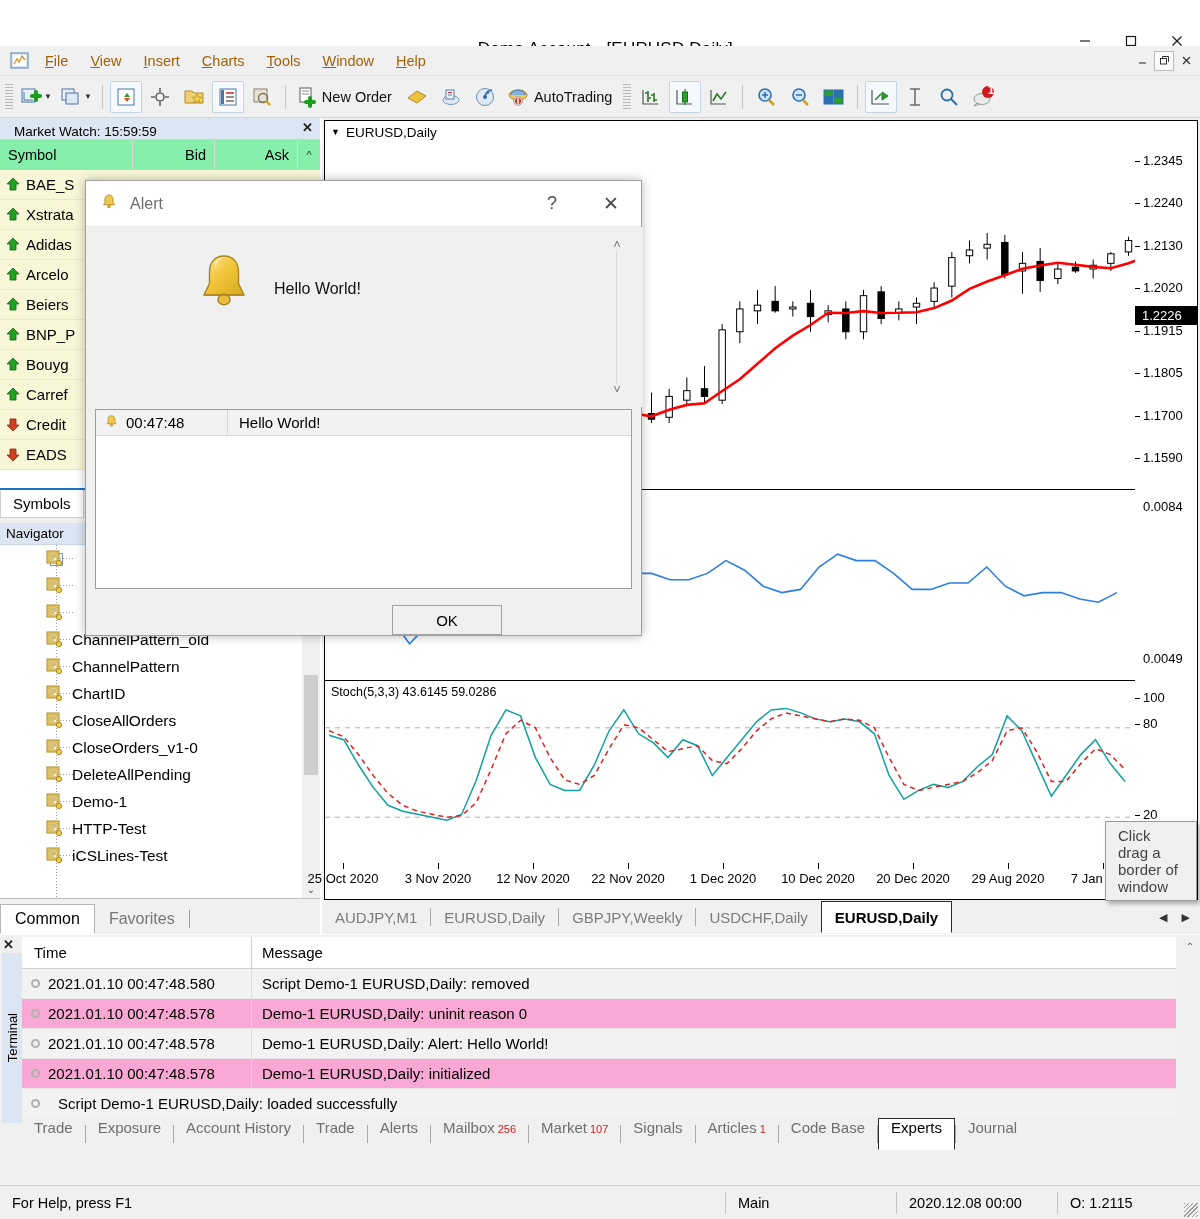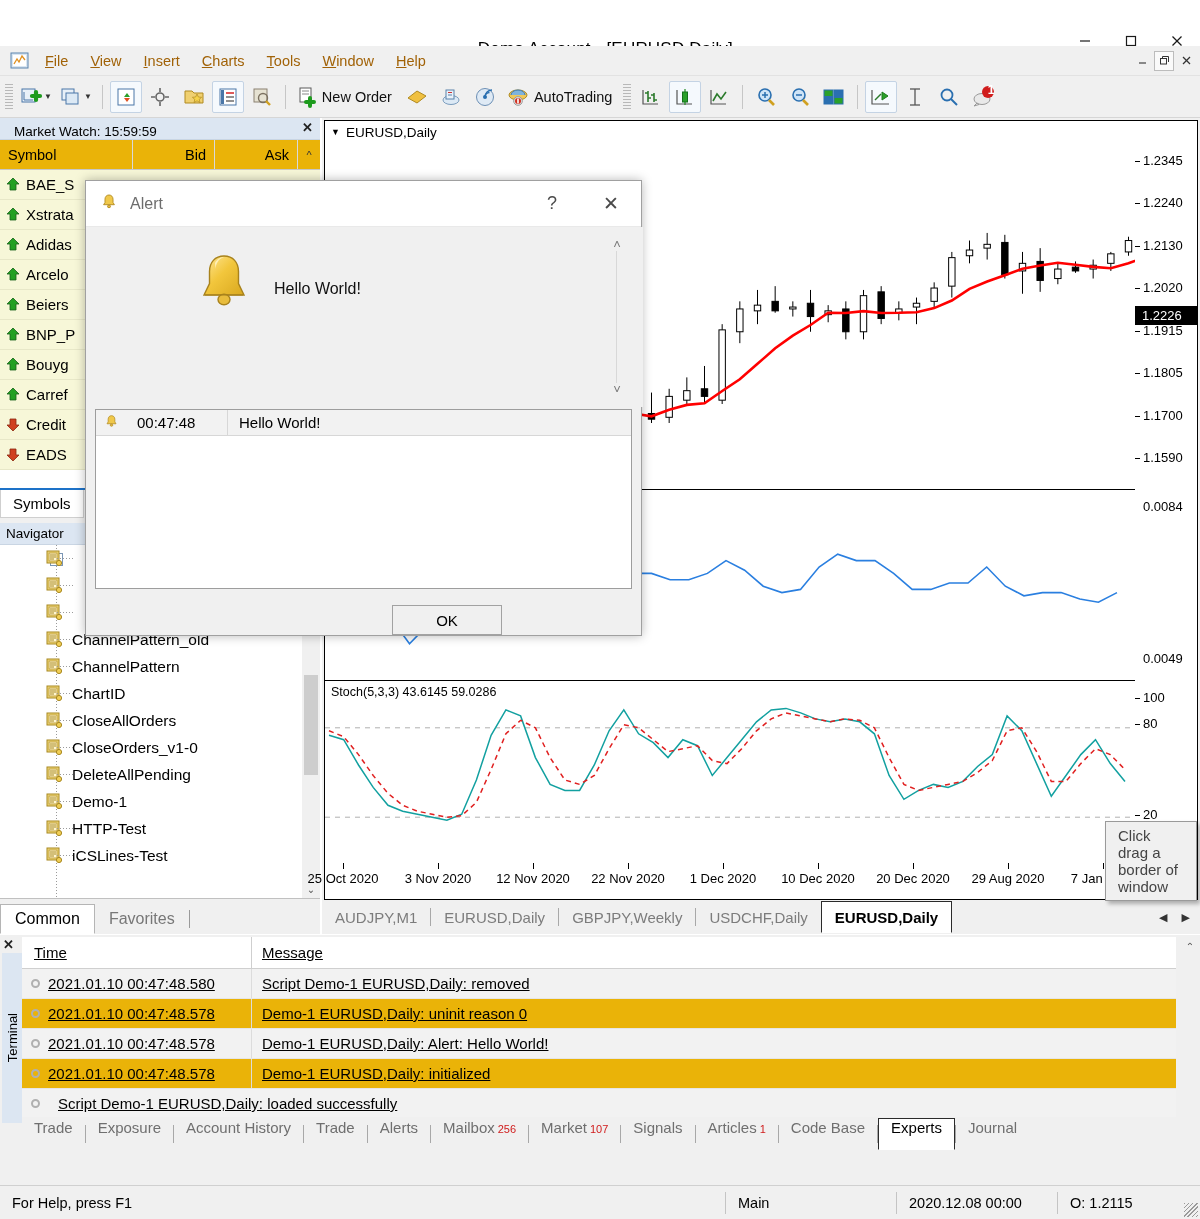--- a/index.html
+++ b/index.html
@@ -70,21 +70,21 @@
   .panelhdr{
     height:22px; background:#dce6f2; display:flex; align-items:flex-end;
     padding-left:14px; font-size:13.5px; color:#000; position:relative;
     border-bottom:1px solid #c9d5e3;
   }
   .panelhdr .x{ position:absolute; right:7px; top:2px; font-size:13px; font-weight:bold; color:#222; }
 
   
   #marketwatch{ position:absolute; left:0; top:0; width:320px; height:400px; background:#fff; }
   #mw-grid{ position:absolute; left:0; top:22px; right:0; bottom:30px; background:#fff; }
-  .mw-head{ display:flex; height:30px; border-bottom:1px solid #c8c8c8; background:#eab308;}
+  .mw-head{ display:flex; height:30px; border-bottom:1px solid #c8c8c8; background:#86efac;}
   .mw-head div{ font-size:14.5px; color:#000; display:flex; align-items:center; border-right:1px solid #d9d9d9; }
   .mw-head .c-sym{ width:133px; padding-left:8px; }
   .mw-head .c-bid{ width:82px; justify-content:flex-end; padding-right:8px;}
   .mw-head .c-ask{ width:83px; justify-content:flex-end; padding-right:8px;}
   .mw-head .c-sc{ width:22px; justify-content:center; border-right:none; font-size:11px; color:#333;}
   .mw-row{
     display:flex; height:30px; align-items:center; background:#f7f7d8;
     border-bottom:1px solid #ecec cc; border-bottom:1px solid #e8e8c8;
   }
   .mw-row .arr{ width:26px; display:flex; justify-content:center; align-items:center; }
@@ -153,21 +153,21 @@
   #chart-tabs .ctab.active{ background:#fff; color:#000; border:1px solid #2b2b2b; border-bottom-color:#fff; height:32px; font-weight:bold;}
   #chart-tabs .csep{ width:1px; height:18px; background:#a8a8a8;}
   #chart-tabs .navarrows{ margin-left:auto; display:flex; gap:14px; padding-right:10px; font-size:11px; color:#333;}
 
   
   #terminal{ position:absolute; left:0; top:935px; width:1200px; height:250px; background:#f0f0f0; }
   #term-closer{ position:absolute; left:3px; top:2px; font-size:13px; font-weight:bold; color:#222; }
   #term-vtab{ position:absolute; left:2px; top:18px; width:20px; height:170px; background:#dce6f2;
      display:flex; align-items:center; justify-content:center; }
   #term-vtab span{ writing-mode:vertical-rl; transform:rotate(180deg); font-size:13px; color:#000;}
-  #term-grid{ position:absolute; left:22px; top:2px; right:24px; height:190px; background:#eab308; overflow:hidden;text-decoration:underline;}
+  #term-grid{ position:absolute; left:22px; top:2px; right:24px; height:190px; background:#f9a8d4; overflow:hidden;}
   .tg-head{ display:flex; height:32px; align-items:center; border-bottom:1px solid #cfcfcf; background:#fff;}
   .tg-head .h-time{ width:230px; padding-left:12px; font-size:15px; color:#000; border-right:1px solid #cfcfcf; height:100%; display:flex; align-items:center;}
   .tg-head .h-msg{ padding-left:10px; font-size:15px; color:#000; }
   .tg-row{ display:flex; height:30px; align-items:center; border-bottom:1px solid #e6e6e6; }
   .tg-row:nth-child(odd){ background:#f2f2f2; }
   .tg-row .c-ic{ width:26px; display:flex; justify-content:center; }
   .tg-row .c-ic i{ width:9px; height:9px; border-radius:50%; border:2px solid #b0b0b0; display:block;}
   .tg-row .c-time{ width:204px; font-size:15px; color:#000; border-right:1px solid #dcdcdc; height:100%; display:flex; align-items:center;}
   .tg-row .c-msg{ padding-left:10px; font-size:15px; color:#000; white-space:nowrap;}
   .tg-row.partial{ opacity:.45; height:14px; overflow:hidden;}
@@ -203,21 +203,21 @@
   #alert-body{ position:absolute; left:0; top:46px; width:557px; height:180px; background:#f0f0f0;}
   #alert-body .bigbell{ position:absolute; left:107px; top:24px; }
   #alert-body .msg{ position:absolute; left:188px; top:53px; font-size:16px; color:#111;}
   #alert-body .scr{ position:absolute; right:16px; top:10px; width:20px; height:160px; }
   #alert-body .scr .a{ position:absolute; left:0; right:0; display:flex; justify-content:center; font-size:13px; color:#7a7a7a;}
   #alert-list{
     position:absolute; left:9px; top:228px; width:537px; height:180px;
     background:#fff; border:1px solid #9d9d9d;
   }
   #alert-list .hdr{ display:flex; height:26px; align-items:center; background:#f2f2f2; border-bottom:1px solid #d7d7d7;}
-  #alert-list .hdr .c1{ width:132px; display:flex; align-items:center; gap:18px; padding-left:8px; border-right:1px solid #d7d7d7; height:100%; font-size:15px;}
+  #alert-list .hdr .c1{ width:132px; display:flex; align-items:center; gap:7px; padding-left:8px; border-right:1px solid #d7d7d7; height:100%; font-size:15px;}
   #alert-list .hdr .c2{ padding-left:11px; font-size:15px; }
   #alert-ok{
     position:absolute; left:306px; top:424px; width:110px; height:30px;
     background:#f0f0f0; border:1px solid #a2a2a2; font-size:15px; color:#000;
     display:flex; align-items:center; justify-content:center;
   }
   svg{ overflow:visible; }
 </style>
 </head>
 <body>

